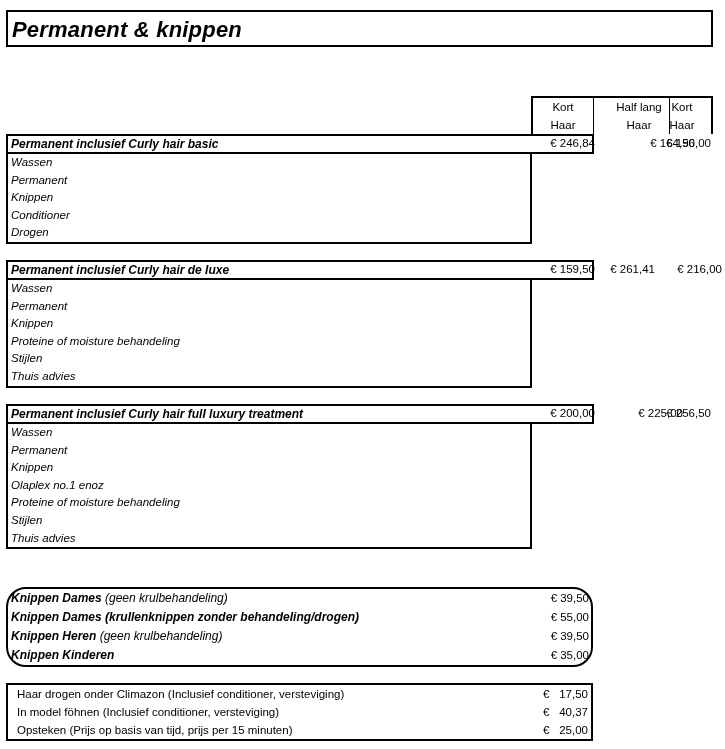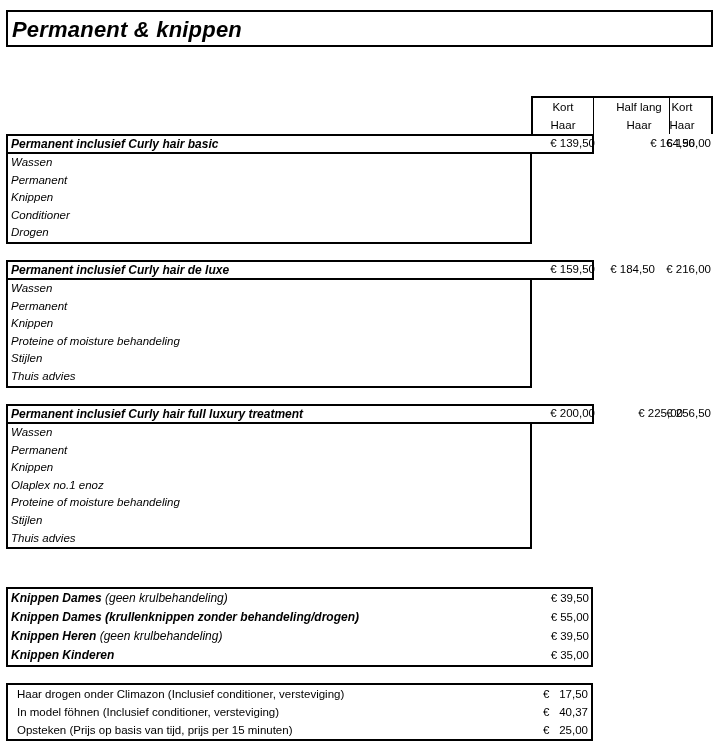--- a/index.html
+++ b/index.html
@@ -49,37 +49,37 @@
     <div>Haar</div>
   </div>
   <div class="cell" style="left:120px; width:58px;">
     <div>Kort</div>
     <div>Haar</div>
   </div>
 </div>
 
 <div class="abs pkg-head" style="top:134px;">
   <span class="pkg-name">Permanent inclusief Curly hair basic</span>
-  <span class="pkg-price" style="left:527px;">€ 139,50</span>
+  <span class="pkg-price" style="left:527px;">€ 246,84</span>
   <span class="pkg-price" style="left:587px;padding-left:40px;">€ 164,50</span>
   <span class="pkg-price" style="left:643px;">€ 196,00</span>
 </div>
 <div class="abs pkg-list" style="top:154px;">
   <div class="item">Wassen</div>
   <div class="item">Permanent</div>
   <div class="item">Knippen</div>
   <div class="item">Conditioner</div>
   <div class="item">Drogen</div>
 </div>
 
 <div class="abs pkg-head" style="top:260px;">
   <span class="pkg-name">Permanent inclusief Curly hair de luxe</span>
   <span class="pkg-price" style="left:527px;">€ 159,50</span>
-  <span class="pkg-price" style="left:587px;">€ 184,50</span>
-  <span class="pkg-price" style="left:643px;">€ 216,00</span>
+  <span class="pkg-price" style="left:587px;">€ 261,41</span>
+  <span class="pkg-price" style="left:643px;padding-left:11px;">€ 216,00</span>
 </div>
 <div class="abs pkg-list" style="top:280px;">
   <div class="item">Wassen</div>
   <div class="item">Permanent</div>
   <div class="item">Knippen</div>
   <div class="item">Proteine of moisture behandeling</div>
   <div class="item">Stijlen</div>
   <div class="item">Thuis advies</div>
 </div>
 
@@ -92,21 +92,21 @@
 <div class="abs pkg-list" style="top:424px;">
   <div class="item">Wassen</div>
   <div class="item">Permanent</div>
   <div class="item">Knippen</div>
   <div class="item">Olaplex no.1 enoz</div>
   <div class="item">Proteine of moisture behandeling</div>
   <div class="item">Stijlen</div>
   <div class="item">Thuis advies</div>
 </div>
 
-<div class="abs cut-box" style="top:587px;">
+<div class="abs cut-box" style="top:587px;border-radius:20px;">
   <div class="cut-row">
     <span class="main">Knippen Dames</span><span class="note">  (geen krulbehandeling)</span>
     <span class="price">€ 39,50</span>
   </div>
   <div class="cut-row">
     <span class="main">Knippen Dames (krullenknippen zonder behandeling/drogen)</span><span class="note"></span>
     <span class="price">€ 55,00</span>
   </div>
   <div class="cut-row">
     <span class="main">Knippen Heren</span><span class="note">  (geen krulbehandeling)</span>

